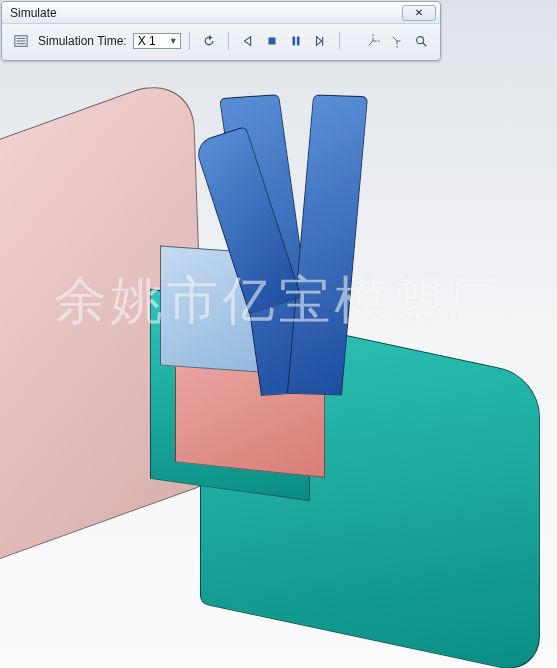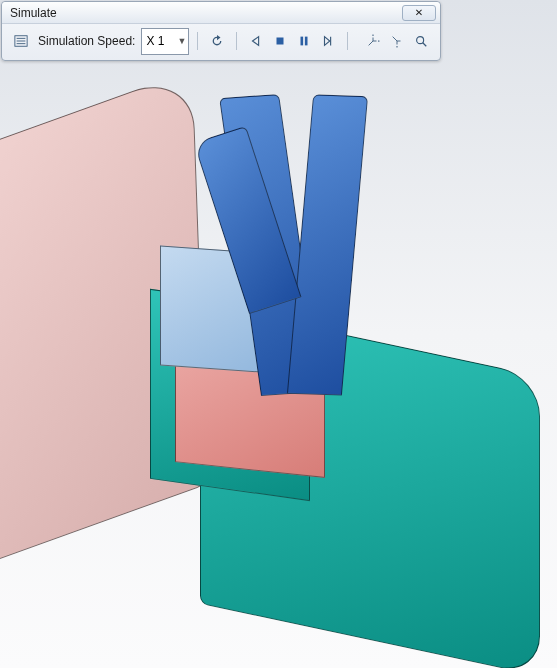--- a/index.html
+++ b/index.html
@@ -79,21 +79,21 @@
   .icon-btn {
     width: 22px; height: 20px;
     border: 1px solid transparent;
     border-radius: 2px;
     display: flex; align-items: center; justify-content: center;
     cursor: pointer;
     background: transparent;
   }
   .speed-select {
     display: flex; align-items: center;
-    width: 48px; height: 27px;
+    width: 48px; height: 16px;
     border: 1px solid #8a98aa;
     background: #fff;
     padding: 0 2px 0 4px;
     justify-content: space-between;
   }
   .speed-select .chev { font-size: 9px; color: #555; }
   .sep { width: 1px; height: 18px; background: #b7c2cf; margin: 0 2px; }
   .pc-group { display: flex; gap: 2px; }
   .viewport {
     position: absolute;
@@ -139,40 +139,41 @@
 
     <div class="shape pink" style="top:110px;left:-40px;width:240px;height:420px;transform:skewY(-18deg) rotate(-2deg);border-radius:20px 60px 10px 10px;"></div>
     <div class="shape teal" style="top:340px;left:200px;width:340px;height:300px;transform:skewY(12deg);border-radius:8px 40px 40px 8px;"></div>
     <div class="shape teal" style="top:300px;left:150px;width:160px;height:190px;transform:skewY(8deg);"></div>
     <div class="shape salmon" style="top:280px;left:175px;width:150px;height:190px;transform:skewY(6deg);"></div>
     <div class="shape lblue" style="top:250px;left:160px;width:130px;height:120px;transform:skewY(4deg);"></div>
     <div class="shape blue" style="top:95px;left:240px;width:60px;height:300px;transform:rotate(-4deg) skewX(4deg);border-radius:6px 6px 0 0;"></div>
     <div class="shape blue" style="top:95px;left:300px;width:55px;height:300px;transform:rotate(2deg) skewX(-3deg);border-radius:6px 6px 0 0;"></div>
     <div class="shape blue" style="top:130px;left:220px;width:55px;height:180px;transform:rotate(-18deg);border-radius:18px 6px 0 0;"></div>
   </div>
+  <div class="watermark1">余姚市亿宝模塑厂</div>
 </div>
 
 <div class="sim-panel">
   <div class="sim-titlebar">
     <span>Simulate</span>
     <div class="close-btn">
       <span>✕</span>
     </div>
   </div>
   <div class="sim-body">
     <div class="row">
       <div class="icon-btn">
         <svg class="icn" viewBox="0 0 16 16">
             <rect x="1" y="2" width="14" height="12" fill="none" stroke="#3a5a7a"></rect>
             <line x1="3" y1="5" x2="13" y2="5" stroke="#3a5a7a"></line>
             <line x1="3" y1="8" x2="13" y2="8" stroke="#3a5a7a"></line>
             <line x1="3" y1="11" x2="13" y2="11" stroke="#3a5a7a"></line>
           </svg>
       </div>
-      <span class="lbl">Simulation Speed:</span>
+      <span class="lbl">Simulation Time:</span>
       <div class="speed-select">
         <span>X 1</span>
         <span class="chev">▼</span>
       </div>
       <div class="sep"></div>
       <div class="icon-btn">
         <svg class="icn" viewBox="0 0 16 16">
             <path d="M8 3a5 5 0 1 0 5 5h-1.5A3.5 3.5 0 1 1 8 4.5V7l4-3-4-3v2z" fill="#3a5a7a"></path>
           </svg>
       </div>

